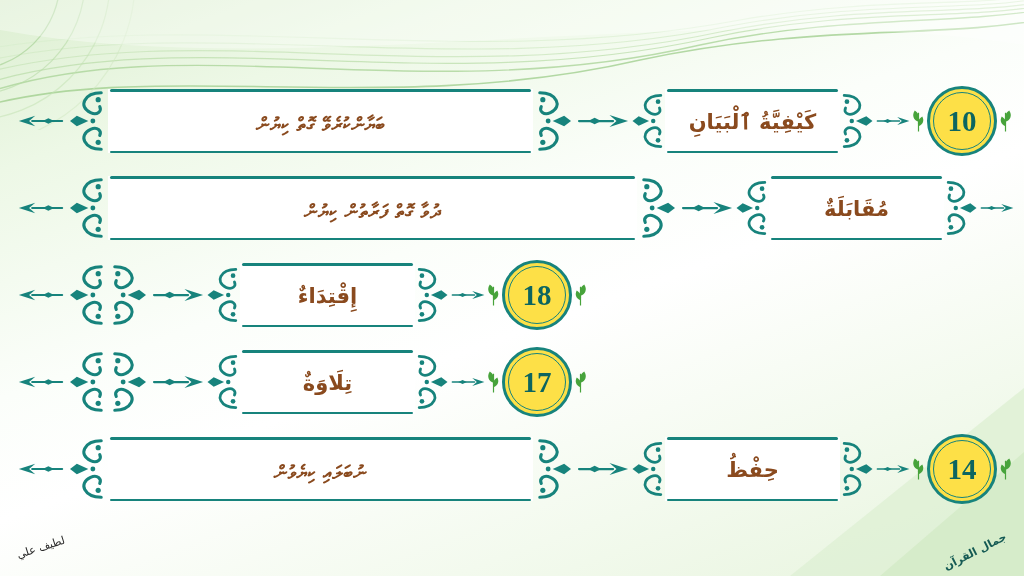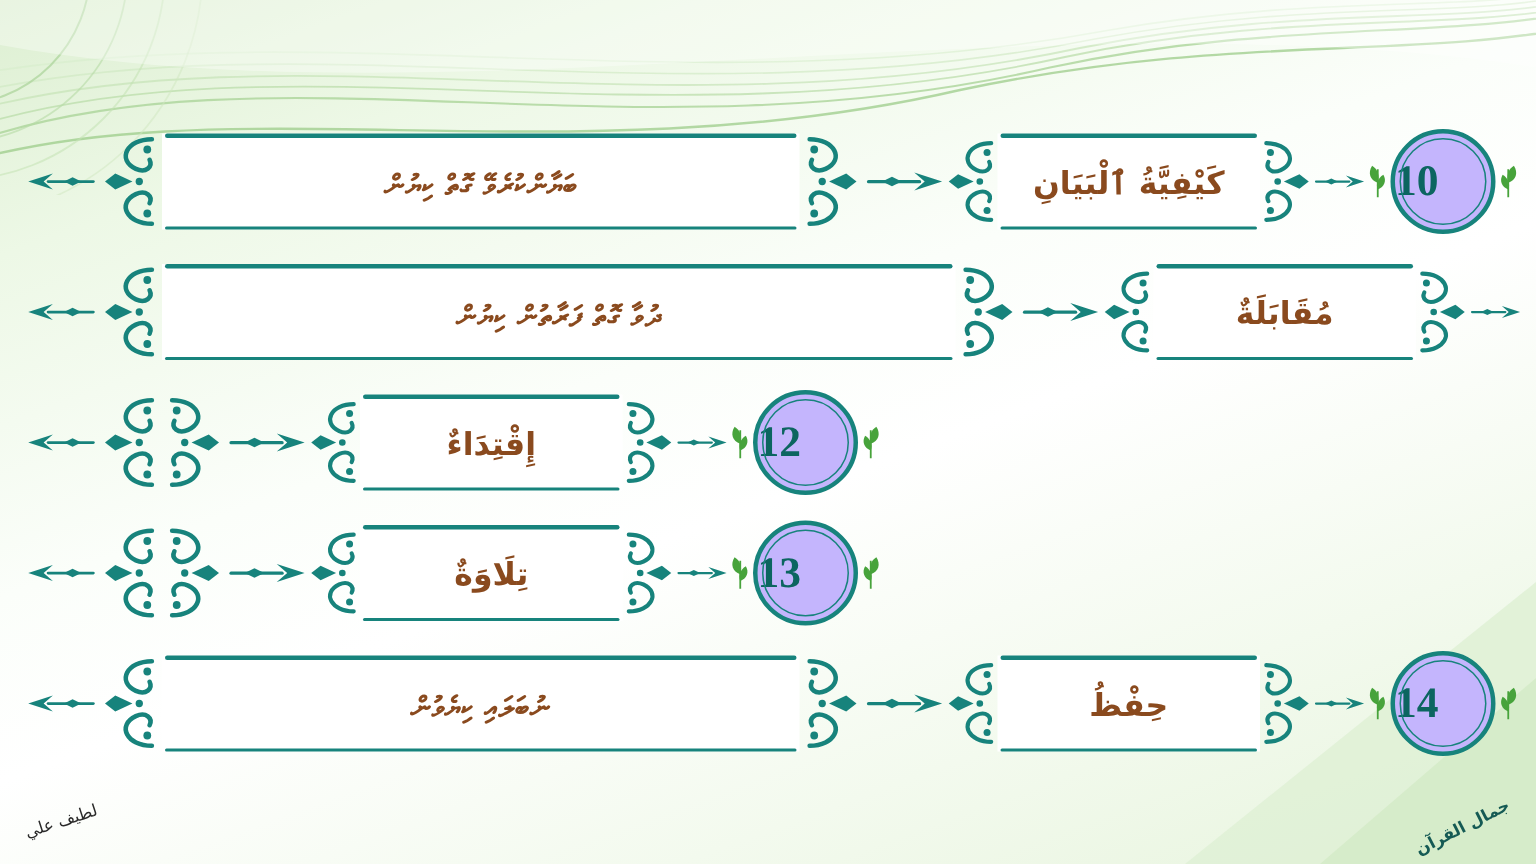--- a/index.html
+++ b/index.html
@@ -39,22 +39,22 @@
   .ar-text{
     direction:rtl;unicode-bidi:isolate;
     font-size:21px;font-weight:bold;color:#8a4a1e;
     white-space:nowrap;line-height:1;padding-top:2px;
     font-family:"DejaVu Sans",sans-serif;}
 
   .circle-group{flex:0 0 104px;display:flex;align-items:center;justify-content:center;gap:1px;}
   .leaf{width:15px;height:26px;color:#47a33b;}
   .num-circle{
     width:64px;height:64px;border-radius:50%;
-    border:3px solid #17837c;background:#c4b5fd;
-    display:flex;align-items:center;position:relative;}
+    border:3px solid #17837c;background:#fde047;
+    display:flex;align-items:center;justify-content:center;position:relative;}
   .num-circle::after{
     content:"";position:absolute;inset:3px;border:1.5px solid #17837c;border-radius:50%;}
   .num{
     font-family:"Liberation Serif","DejaVu Serif",serif;
     font-size:29px;font-weight:bold;color:#0c6560;line-height:1;}
 
   
   .sig{position:absolute;line-height:1.1;direction:rtl;}
   .sig-left{left:16px;bottom:22px;transform:rotate(-18deg);font-size:11px;color:#2a2a2a;}
   .sig-right{right:14px;bottom:18px;transform:rotate(-27deg);font-size:11px;color:#155a54;font-weight:bold;}
@@ -207,21 +207,21 @@
           <use href="#sym-flourish"></use>
         </svg>
       <svg class="spear small flip">
           <use href="#sym-spear"></use>
         </svg>
       <div class="circle-group">
         <svg class="leaf">
             <use href="#sym-leaf"></use>
           </svg>
         <div class="num-circle">
-          <span class="num">12</span>
+          <span class="num">18</span>
         </div>
         <svg class="leaf flip">
             <use href="#sym-leaf"></use>
           </svg>
       </div>
     </div>
 
     <div class="row">
       <svg class="spear">
           <use href="#sym-spear"></use>
@@ -245,21 +245,21 @@
           <use href="#sym-flourish"></use>
         </svg>
       <svg class="spear small flip">
           <use href="#sym-spear"></use>
         </svg>
       <div class="circle-group">
         <svg class="leaf">
             <use href="#sym-leaf"></use>
           </svg>
         <div class="num-circle">
-          <span class="num">13</span>
+          <span class="num">17</span>
         </div>
         <svg class="leaf flip">
             <use href="#sym-leaf"></use>
           </svg>
       </div>
     </div>
 
     <div class="row">
       <svg class="spear">
           <use href="#sym-spear"></use>

